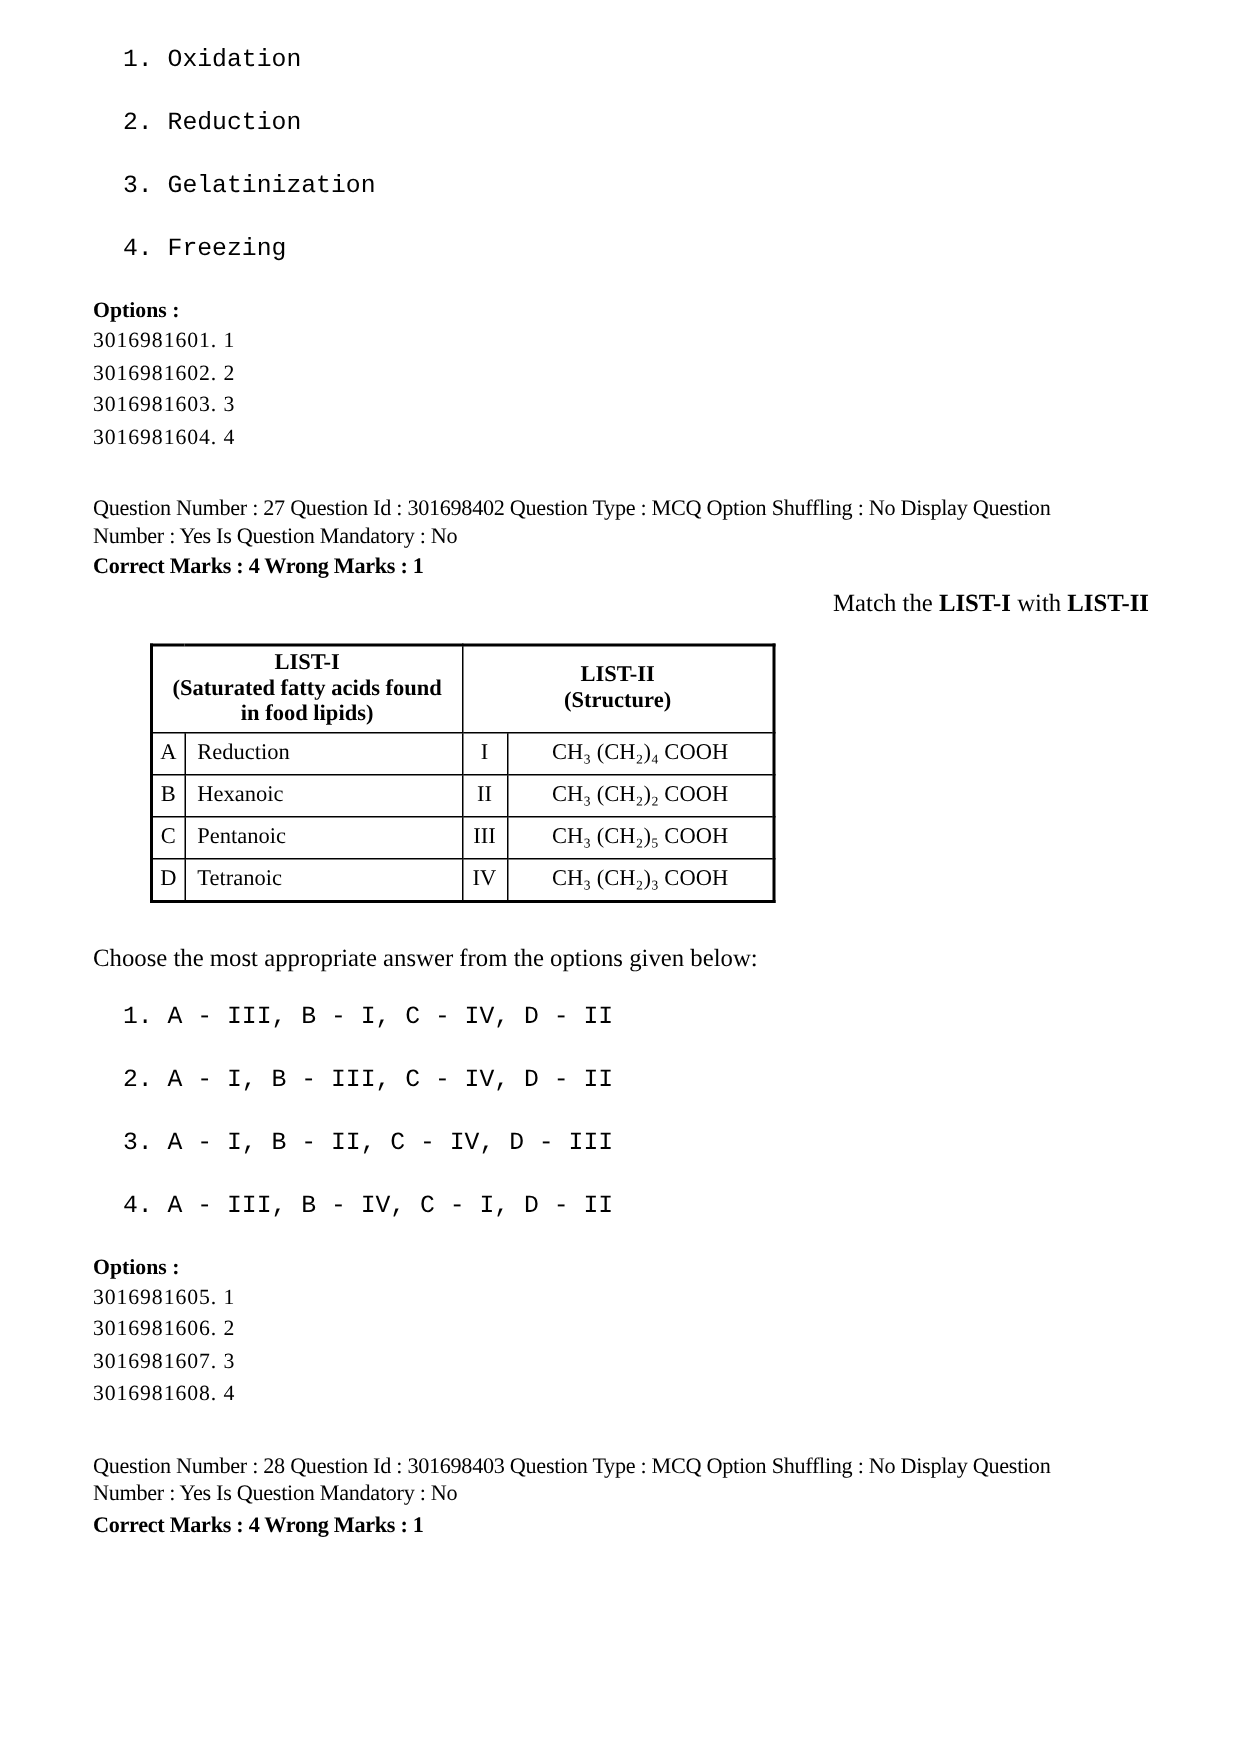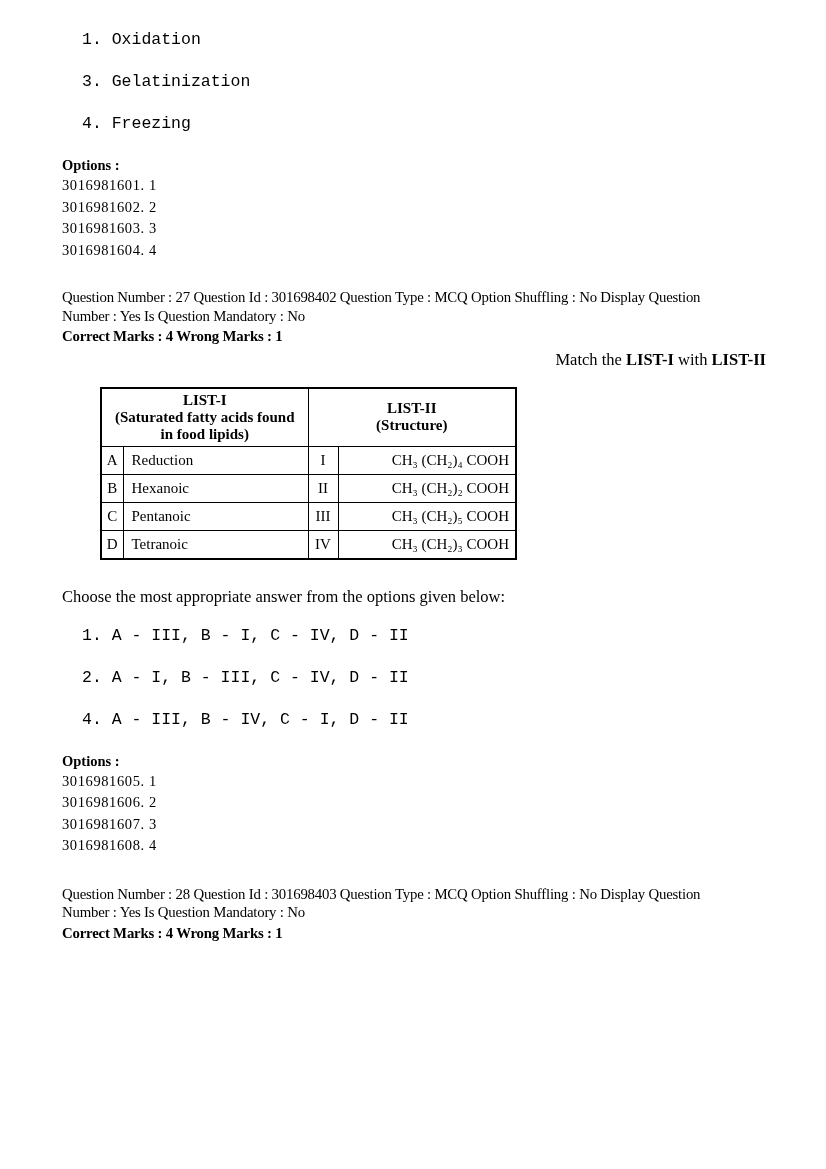--- a/index.html
+++ b/index.html
@@ -61,35 +61,36 @@
     font-weight: bold;
     text-align: center;
     padding: 3px 6px;
     line-height: 17px;
   }
   th.h-list1 { width: 207px; }
   th.h-list2 { width: 208px; }
   td.cell-letter { width: 22px; text-align: center; padding: 5px 2px; }
   td.cell-acid   { width: 185px; text-align: left; padding: 5px 8px; }
   td.cell-roman  { width: 30px; text-align: center; padding: 5px 2px; }
-  td.cell-formula{ width: 178px; text-align: right; padding: 5px 6px; font-size: 15.5px; }
+  td.cell-formula{ width: 178px; text-align: center; padding: 5px 6px; font-size: 15.5px; }
 
   .choose-text { font-size: 16.5px; line-height: 20px; margin-top: 27px; margin-bottom: 19px; }
 
   .bottom-meta { margin-top: 28px; }
 </style>
 </head>
 <body>
 
 <div class="page">
 
   <section>
 
     <div class="choice-list">
       <div class="choice">1. Oxidation</div>
+      <div class="choice">2. Reduction</div>
       <div class="choice">3. Gelatinization</div>
       <div class="choice">4. Freezing</div>
     </div>
 
     <div class="options-heading">Options :</div>
     <div class="option-id">3016981601. 1</div>
     <div class="option-id">3016981602. 2</div>
     <div class="option-id">3016981603. 3</div>
     <div class="option-id">3016981604. 4</div>
   </section>
@@ -140,20 +141,21 @@
           <td class="cell-formula">CH₃ (CH₂)₃ COOH</td>
         </tr>
       </tbody>
     </table>
 
     <p class="choose-text">Choose the most appropriate answer from the options given below:</p>
 
     <div class="choice-list">
       <div class="choice">1. A - III, B - I, C - IV, D - II</div>
       <div class="choice">2. A - I, B - III, C - IV, D - II</div>
+      <div class="choice">3. A - I, B - II, C - IV, D - III</div>
       <div class="choice">4. A - III, B - IV, C - I, D - II</div>
     </div>
 
     <div class="options-heading">Options :</div>
     <div class="option-id">3016981605. 1</div>
     <div class="option-id">3016981606. 2</div>
     <div class="option-id">3016981607. 3</div>
     <div class="option-id">3016981608. 4</div>
   </section>
 

